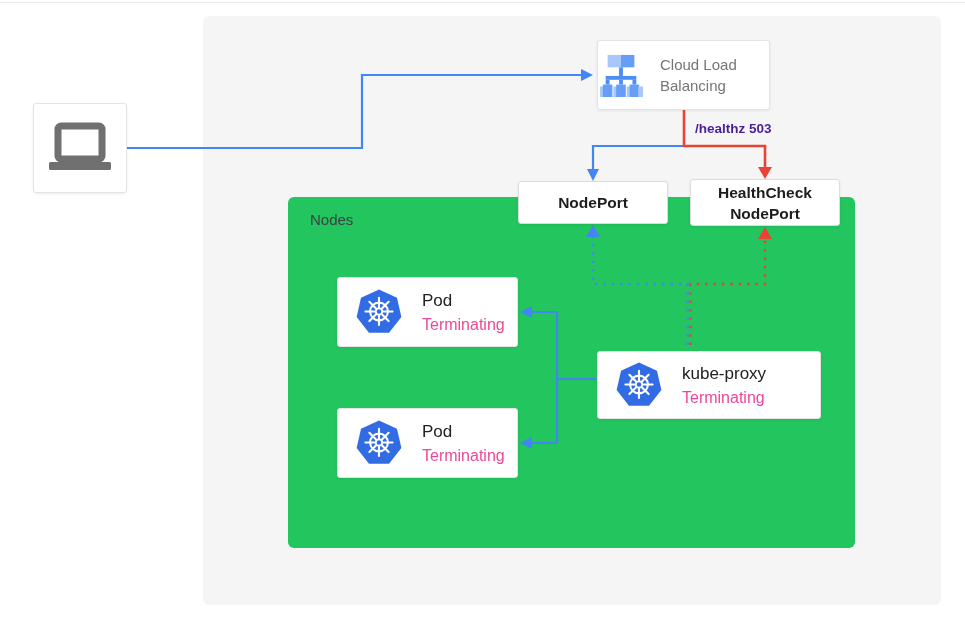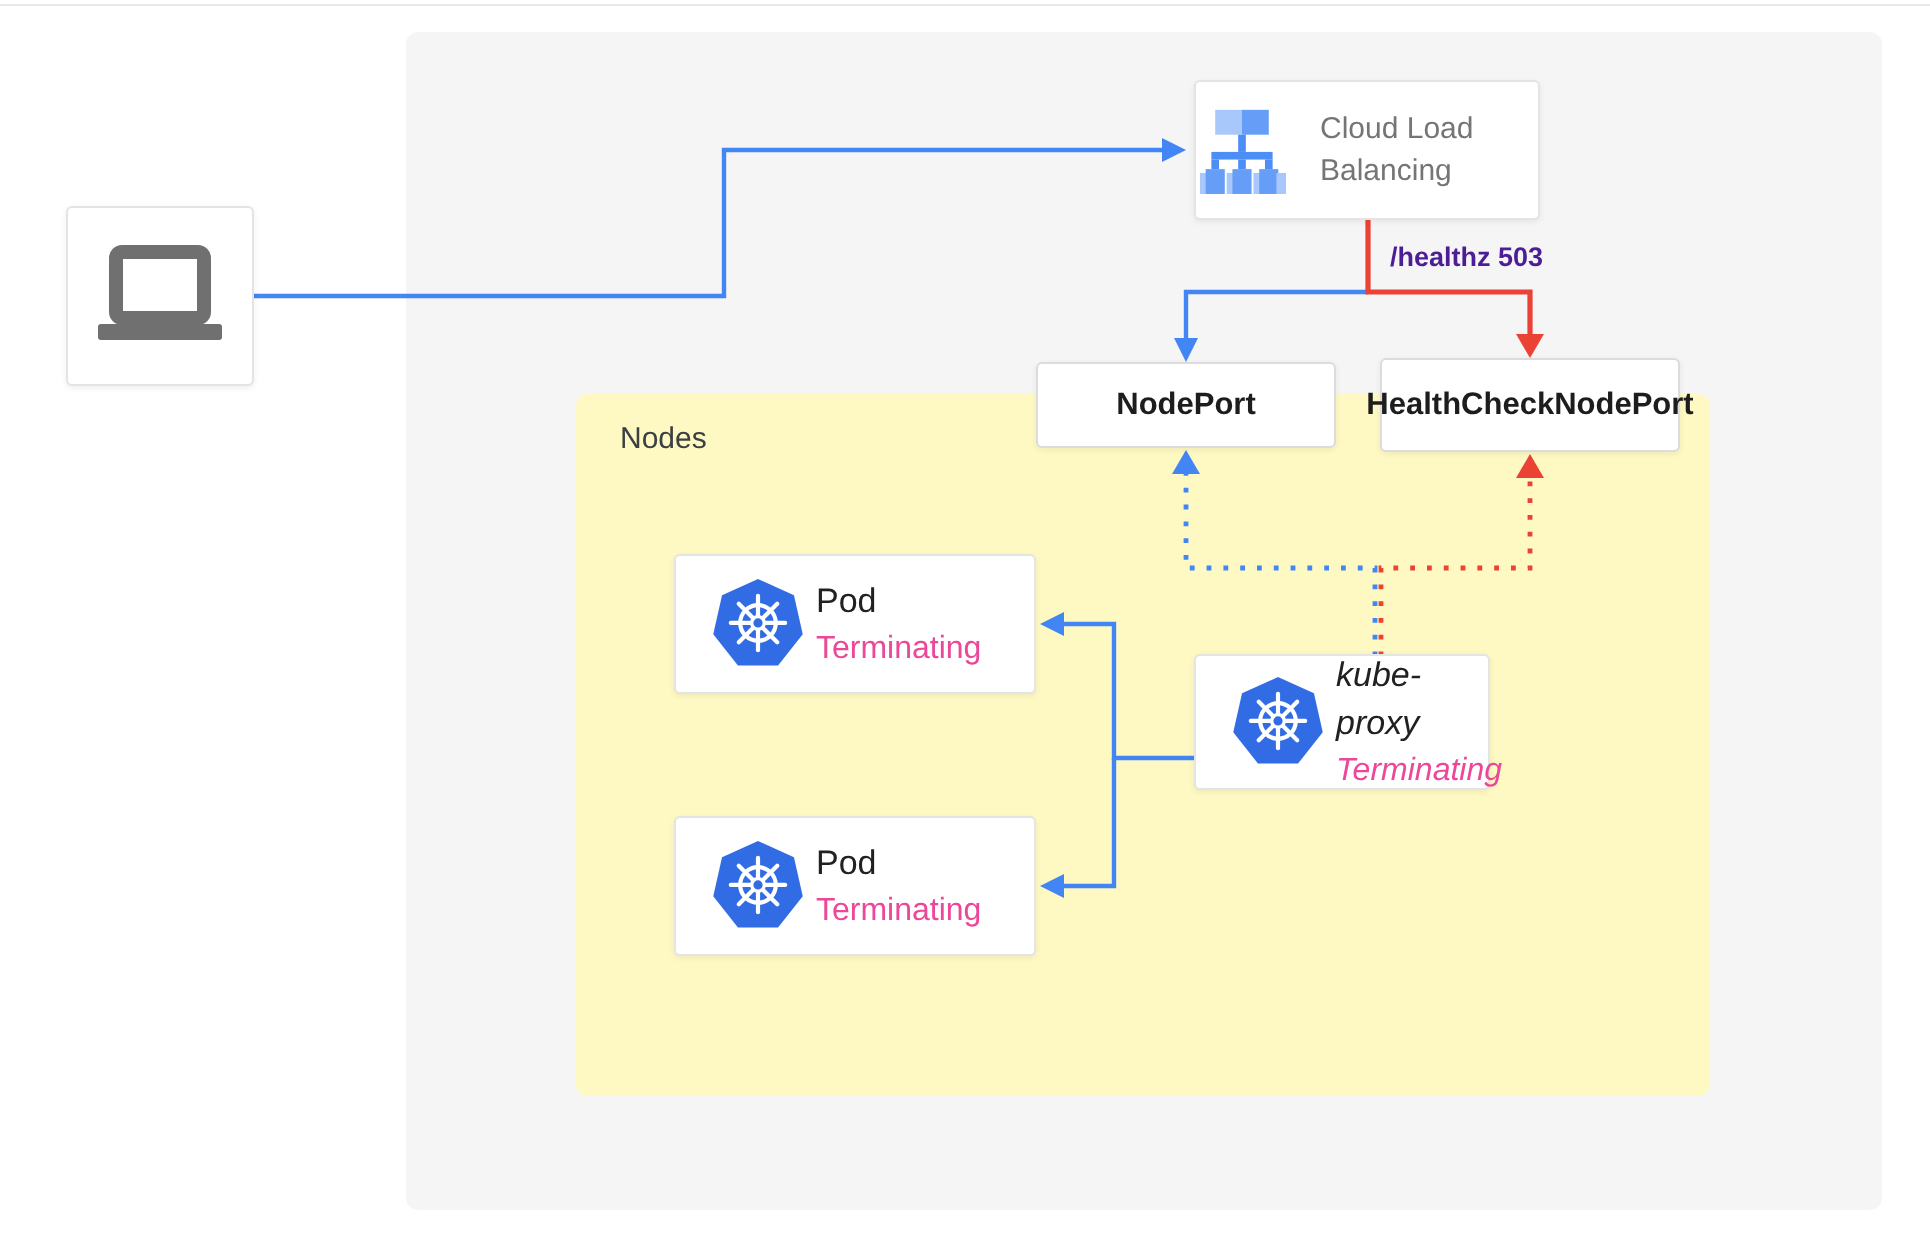--- a/index.html
+++ b/index.html
@@ -9,44 +9,44 @@
     font-family:"Liberation Sans", sans-serif;
     -webkit-font-smoothing:antialiased;
   }
   .top-hairline{position:absolute;left:0;top:2px;width:965px;height:1px;background:#e8eaed;}
   .backdrop{
     position:absolute;left:203px;top:16px;width:738px;height:589px;
     background:#f5f5f6;border-radius:6px;
   }
   .nodes-container{
     position:absolute;left:288px;top:197px;width:567px;height:351px;
-    background:#fef9c3;border-radius:6px;
+    background:#22c55e;border-radius:6px;
   }
   .nodes-label{
     position:absolute;left:22px;top:14px;
     font-size:15px;color:#3c4043;
   }
   svg.wires{position:absolute;left:0;top:0;z-index:3;}
   .card{
     position:absolute;background:#ffffff;border:1px solid #e4e4e4;border-radius:3px;
     box-shadow:0 1px 3px rgba(0,0,0,0.07);
     box-sizing:border-box;z-index:4;
     display:flex;align-items:center;
   }
   .client-box{left:33px;top:103px;width:94px;height:90px;justify-content:center;}
   .clb-box{left:597px;top:40px;width:173px;height:70px;gap:16px;}
   .clb-text{font-size:15px;line-height:21px;color:#757575;width:92px;}
   .port-box{justify-content:center;text-align:center;border-color:#dcdcdc;}
   .nodeport-box{left:518px;top:181px;width:150px;height:43px;}
-  .hcnp-box{left:690px;top:179px;width:150px;height:47px;flex-direction:row;}
+  .hcnp-box{left:690px;top:179px;width:150px;height:47px;flex-direction:column;}
   .port-label{font-size:15.5px;font-weight:bold;color:#1d1d1d;line-height:21px;}
-  .entity-box{padding-left:18px;gap:6px;}
+  .entity-box{padding-left:18px;gap:20px;}
   .pod1-box{left:337px;top:277px;width:181px;height:70px;}
   .pod2-box{left:337px;top:408px;width:181px;height:70px;}
-  .kproxy-box{left:597px;top:327px;width:148px;height:68px;font-style:italic;}
+  .kproxy-box{left:597px;top:351px;width:224px;height:68px;}
   .entity-title{font-size:17px;color:#212121;line-height:24px;}
   .entity-sub{font-size:16px;color:#ec4899;line-height:23px;}
   .healthz{
     position:absolute;left:695px;top:121px;z-index:5;
     font-size:13.5px;font-weight:bold;color:#4c1d95;
   }
   .icon-wrap{display:flex;align-items:center;justify-content:center;flex:none;}
 </style>
 </head>
 <body>

